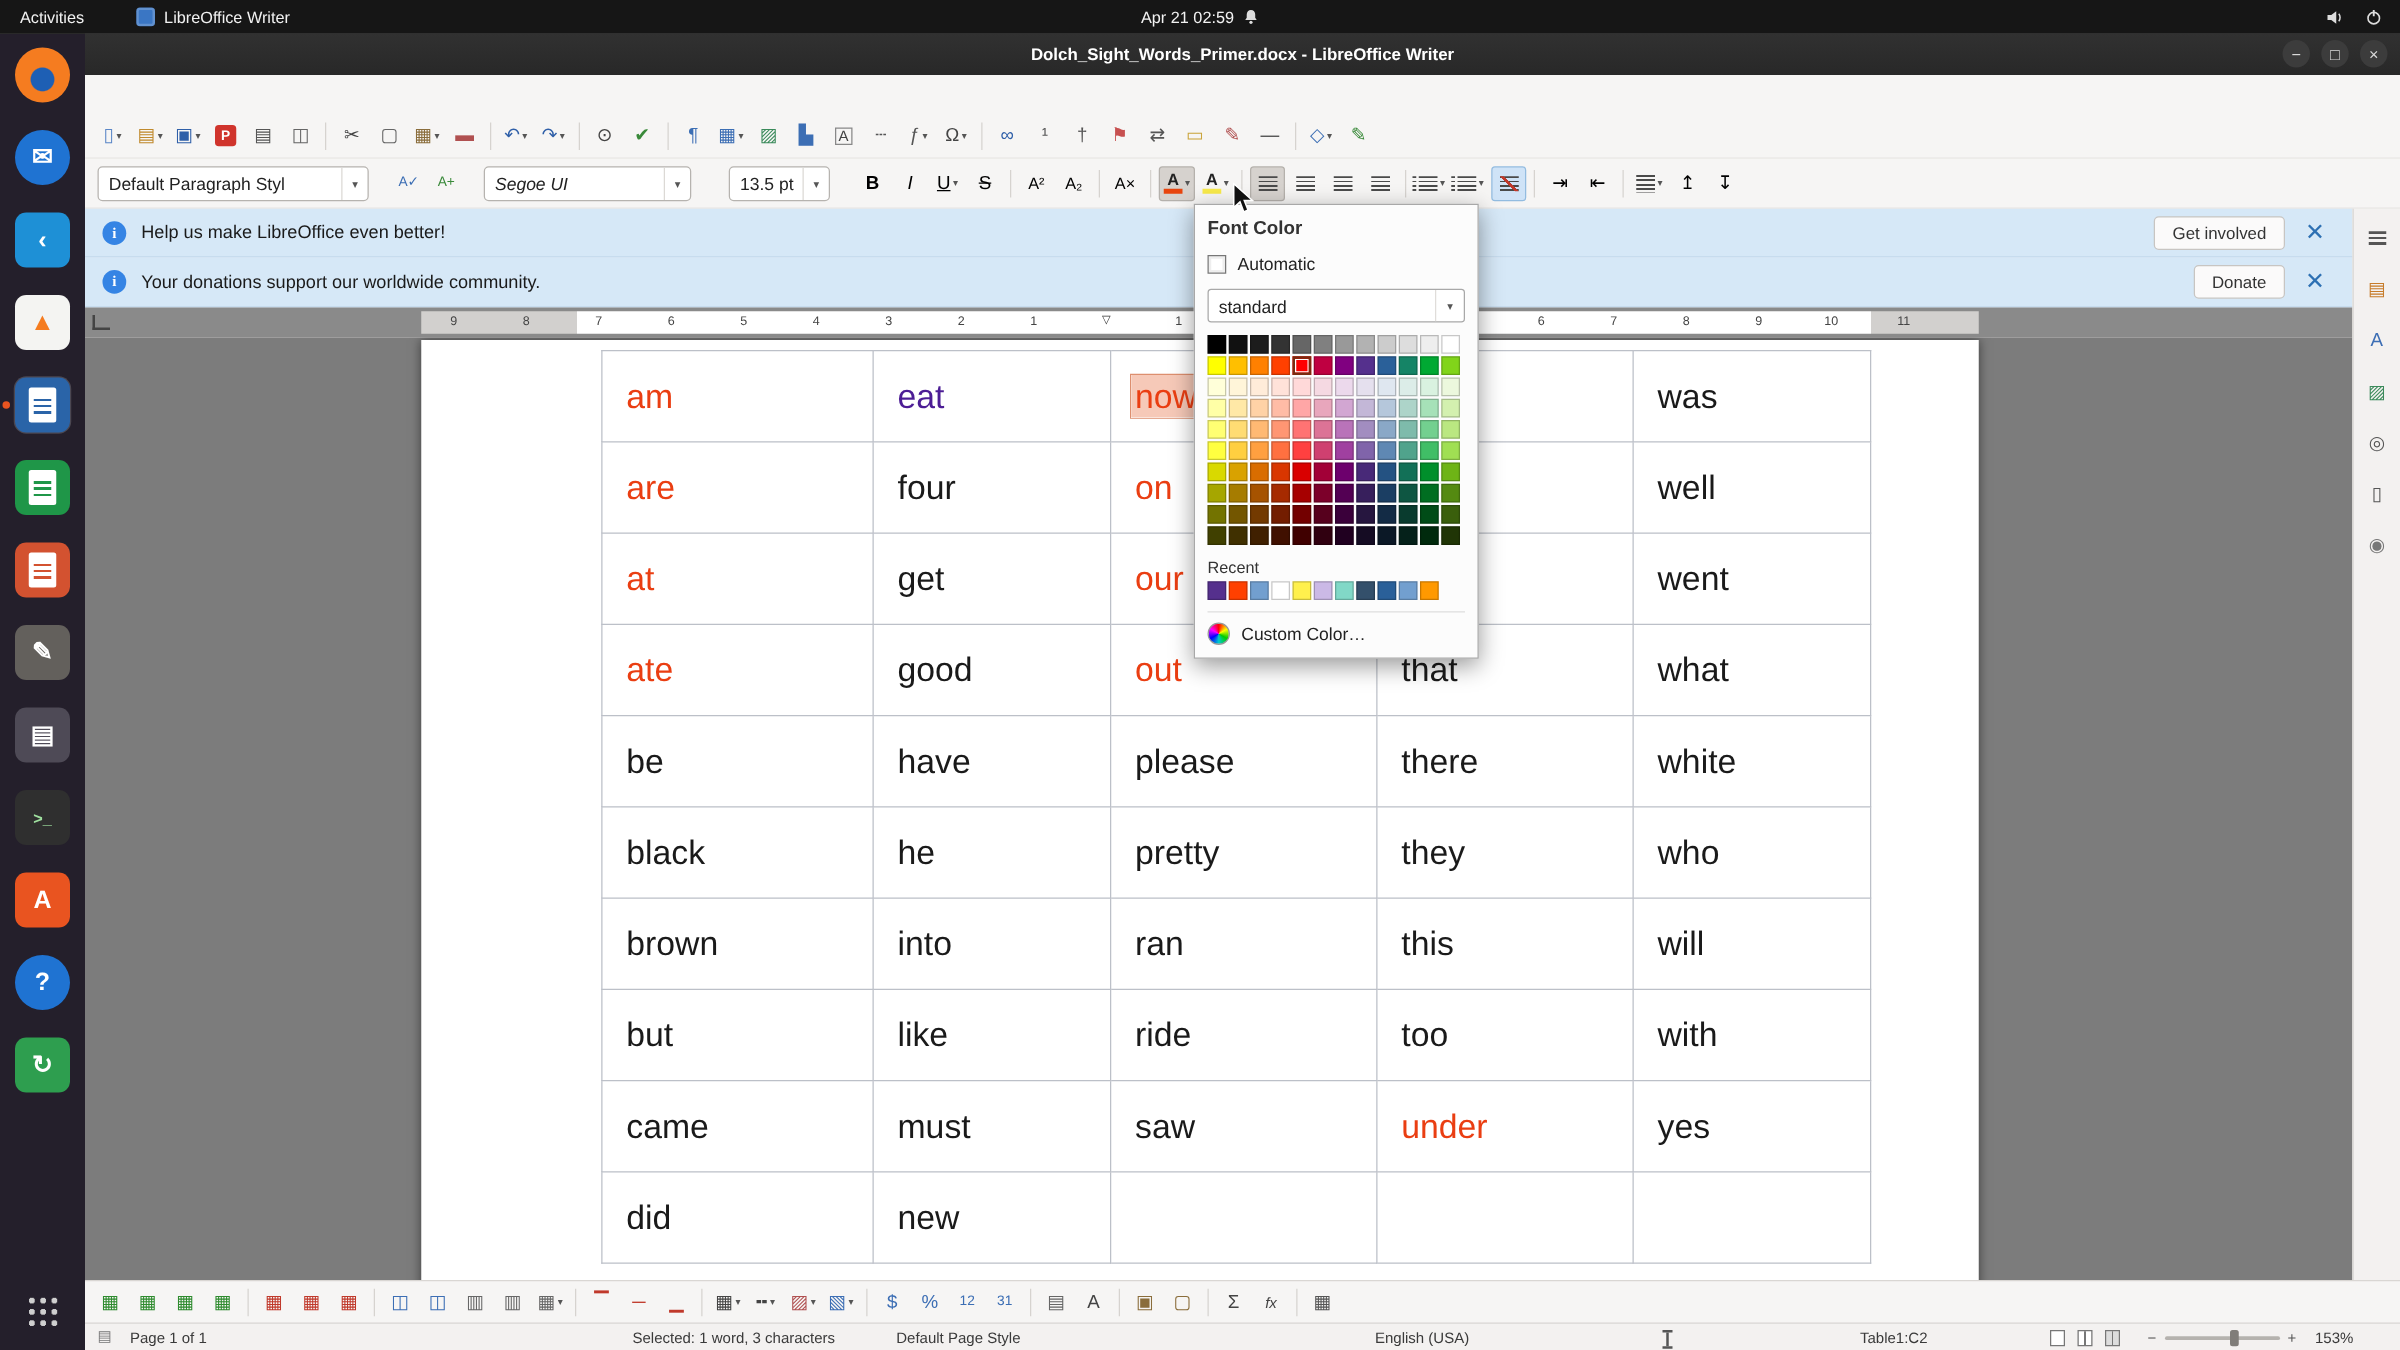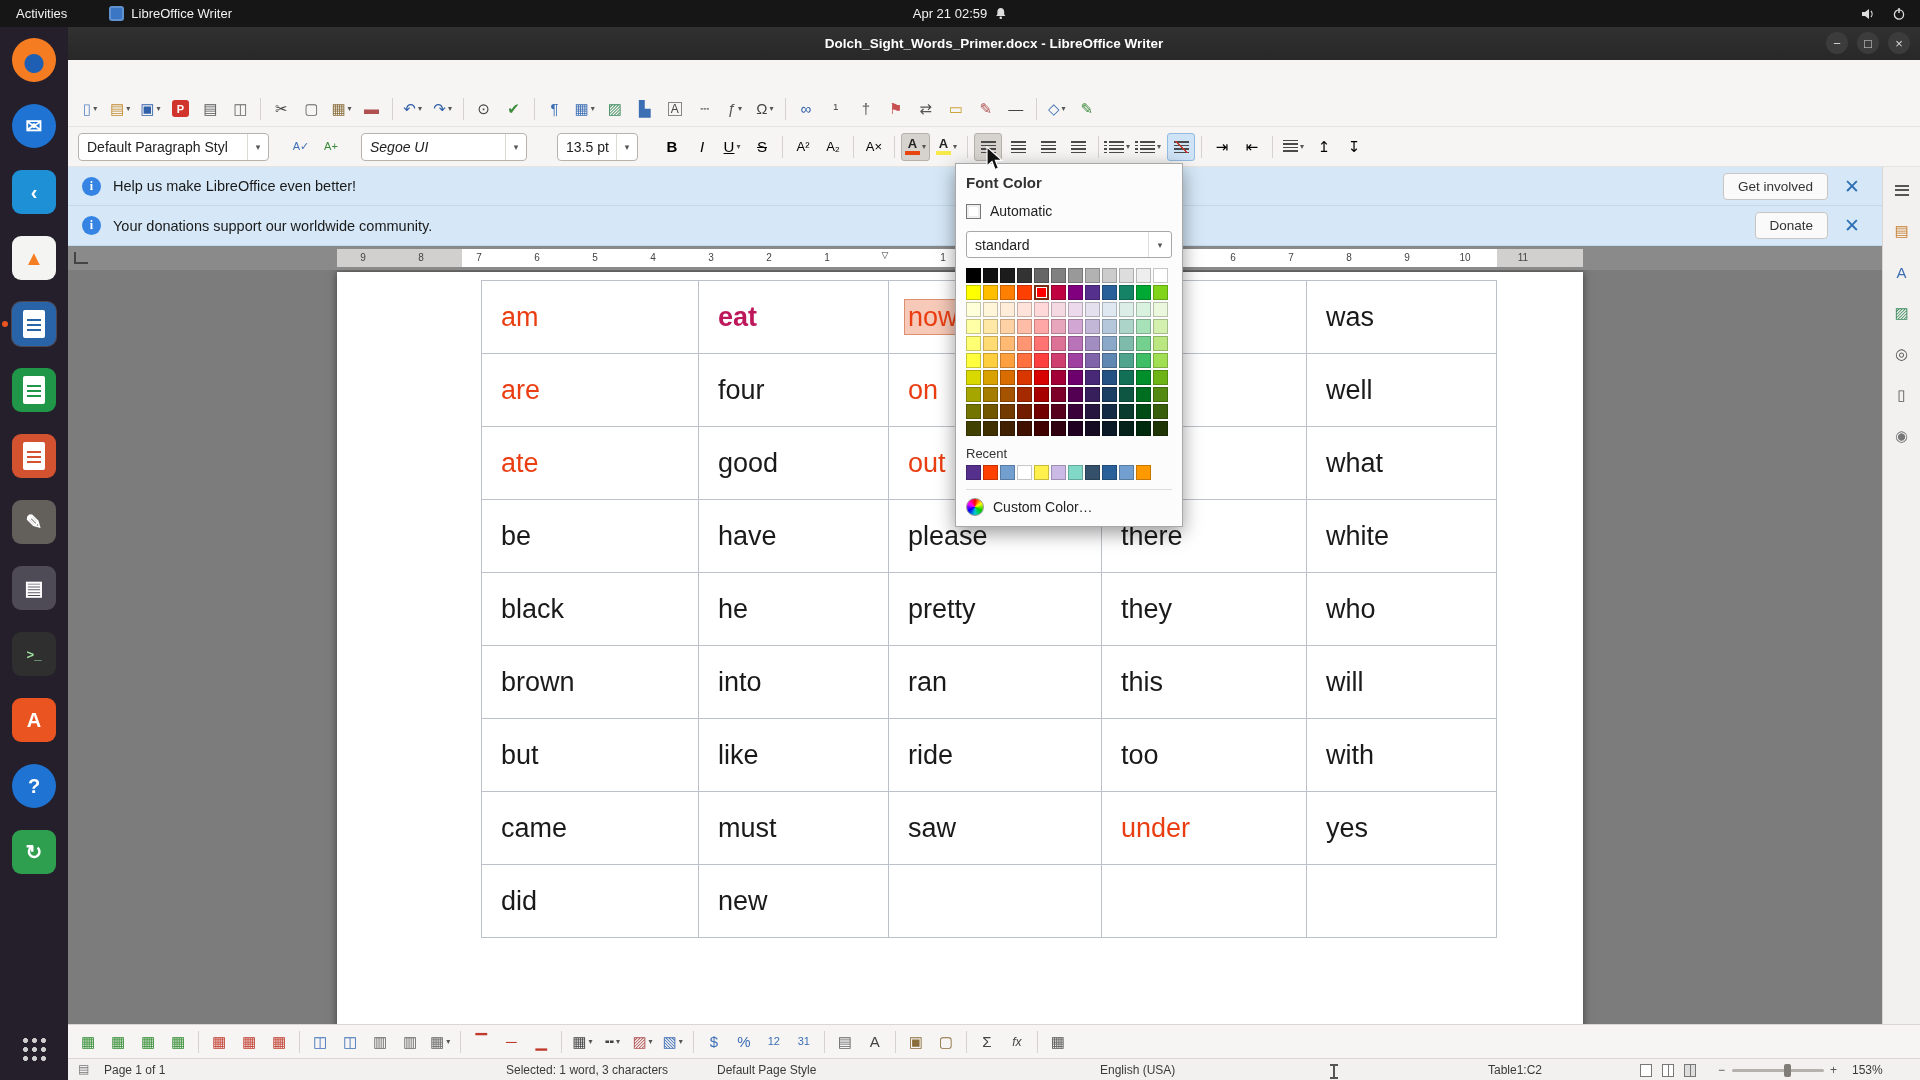--- a/index.html
+++ b/index.html
@@ -376,21 +376,21 @@
         <div class="tbtn">
           <span class="g" style="color: rgb(60, 110, 180);">◇</span>
           <span class="dd">▾</span>
         </div>
         <div class="tbtn">
           <span class="g" style="color: rgb(58, 138, 58);">✎</span>
         </div>
       </div>
 
     <div class="toolbar tb2">
-      <div class="combo" style="width:191px">
+      <div class="combo" style="width:217px">
         <span class="combo-text">Default Paragraph Styl</span>
         <span class="combo-arrow"></span>
       </div>
       <div class="t2gap" style="width:14px"></div>
       <span class="igroup" id="t2pre">
           <div class="tbtn">
             <span class="g" style="color: rgb(60, 110, 180); font-size: 11px;">A✓</span>
           </div>
           <div class="tbtn">
             <span class="g" style="color: rgb(58, 138, 58); font-size: 11px;">A+</span>
@@ -539,31 +539,38 @@
           <colgroup>
             <col style="width:217px">
               <col style="width:190px">
               <col style="width:213px">
               <col style="width:205px">
               <col style="width:190px">
           </colgroup>
           <tbody id="words-body">
               <tr>
                 <td><span style="color: rgb(234, 62, 18);">am</span></td>
-                <td><span style="color: #be185d; font-weight: bold;">eat</span></td>
+                <td><span style="color: #4c1d95;">eat</span></td>
                 <td><span class="selword" style="color: rgb(234, 62, 18);">now</span></td>
                 <td></td>
                 <td><span>was</span></td>
               </tr>
               <tr>
                 <td><span style="color: rgb(234, 62, 18);">are</span></td>
                 <td><span>four</span></td>
                 <td><span style="color: rgb(234, 62, 18);">on</span></td>
                 <td></td>
                 <td><span>well</span></td>
+              </tr>
+              <tr>
+                <td><span style="color: rgb(234, 62, 18);">at</span></td>
+                <td><span>get</span></td>
+                <td><span style="color: rgb(234, 62, 18);">our</span></td>
+                <td></td>
+                <td><span>went</span></td>
               </tr>
               <tr>
                 <td><span style="color: rgb(234, 62, 18);">ate</span></td>
                 <td><span>good</span></td>
                 <td><span style="color: rgb(234, 62, 18);">out</span></td>
                 <td><span>that</span></td>
                 <td><span>what</span></td>
               </tr>
               <tr>
                 <td><span>be</span></td>

